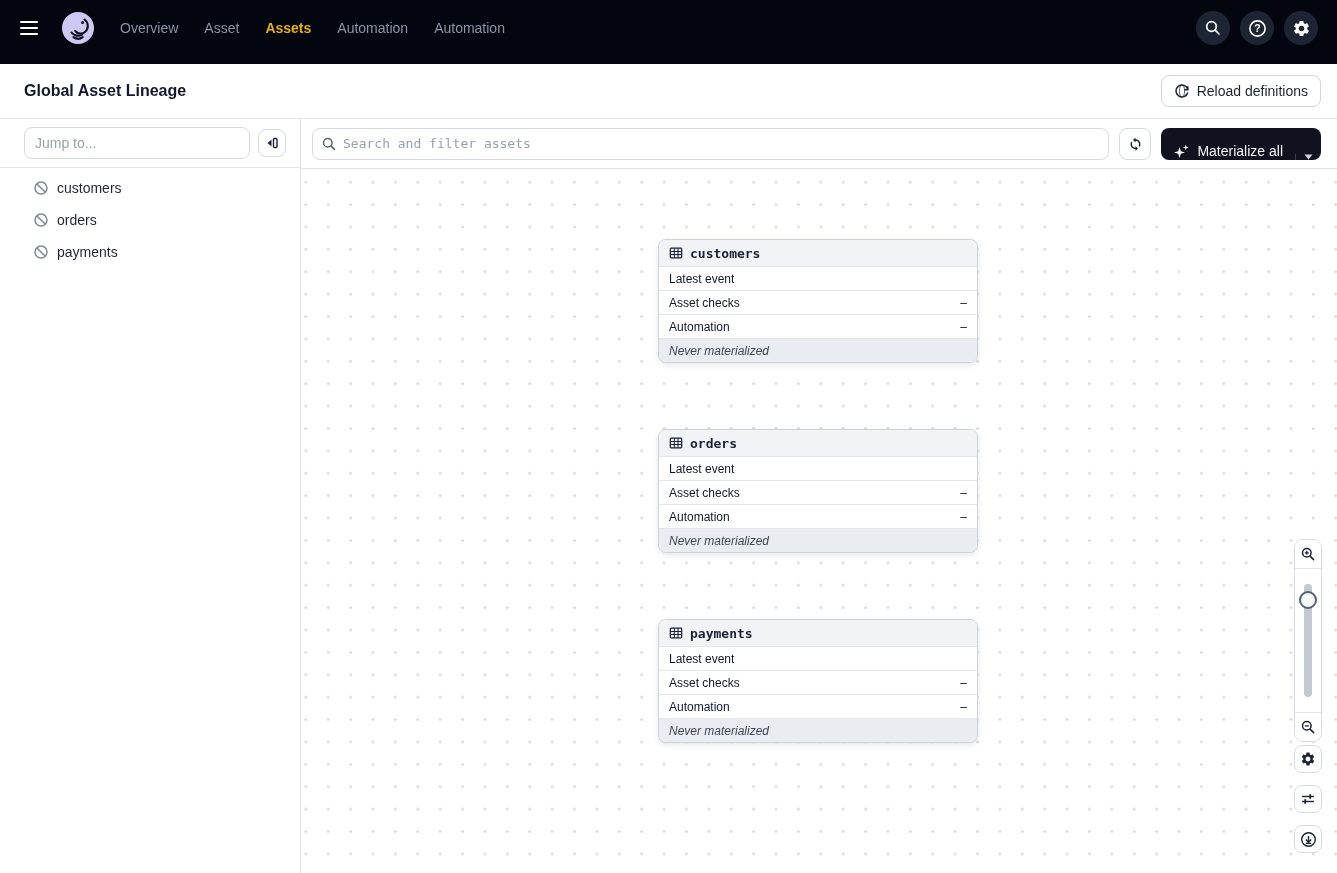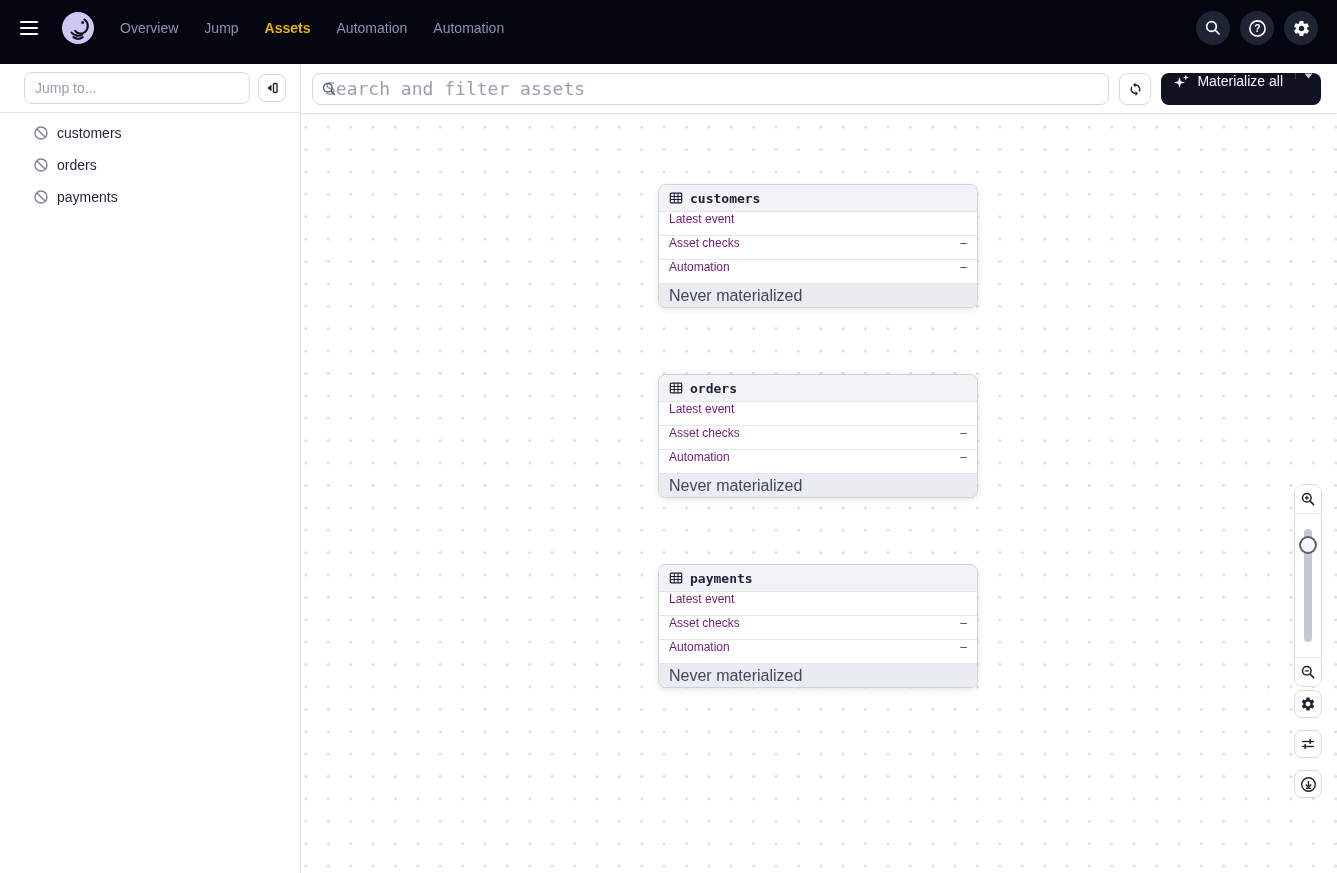--- a/index.html
+++ b/index.html
@@ -44,48 +44,48 @@
   .asset-list-item { height:32px; display:flex; align-items:center; gap:8px;
     padding:0 12px 0 33px; font-size:14px; color:#1f2536; cursor:pointer; }
 
   
   .graph-area { flex:1; display:flex; flex-direction:column; position:relative; min-width:0; }
   .graph-toolbar { height:50px; flex:none; background:#fff; border-bottom:1px solid #e1e4e9;
     box-shadow:0 1px 2px rgba(16,22,40,0.04); display:flex; align-items:center;
     padding:0 16px 0 11px; gap:10px; position:relative; z-index:2; }
   .search-wrap { flex:1; position:relative; }
   .search-input { width:100%; height:32px; border:1px solid #d4d9e0; border-radius:8px;
-    padding:0 10px 0 12px; font-family:"DejaVu Sans Mono", monospace; font-size:18px;
+    padding:0 10px 0 30px; font-family:"DejaVu Sans Mono", monospace; font-size:13px;
     color:#1c2335; outline:none; }
   .search-input::placeholder { color:#98a0b0; }
   .search-wrap .lens { position:absolute; left:9px; top:8px; }
   .btn-dark-split { height:32px; background:#10131f; border-radius:8px; display:flex;
-    align-items:flex-start; cursor:pointer; }
+    align-items:flex-end; cursor:pointer; }
   .btn-dark-main { display:flex; align-items:center; gap:7px; padding:0 12px;
     font-size:14px; font-weight:500; color:#f4f5f8; }
   .btn-dark-caret { width:26px; display:flex; align-items:center; justify-content:center;
     border-left:1px solid #363c4c; }
 
   .canvas { flex:1; position:relative; background:#fff;
     background-image:radial-gradient(circle, #dadbe0 1.2px, transparent 1.5px);
     background-size:22.4px 22.4px; background-position:16px 2px; }
 
   
   .asset-node { position:absolute; left:357px; width:320px; background:#fff;
     border:1px solid #ccd2da; border-radius:8px; overflow:hidden;
     box-shadow:0 2px 6px rgba(20,26,42,0.10); cursor:pointer; }
   .node-0 { top:70px; } .node-1 { top:260px; } .node-2 { top:450px; }
   .node-header { height:26px; background:#f1f3f6; display:flex; align-items:center;
     gap:7px; padding:0 10px; }
   .node-title { font-family:"DejaVu Sans Mono", monospace; font-size:13px; font-weight:700;
     color:#1b2136; }
-  .node-row { height:24px; border-top:1px solid #e3e6eb; display:flex; 
-    justify-content:space-between; padding:0 10px; font-size:12px; color:#701a75; }
+  .node-row { height:24px; border-top:1px solid #e3e6eb; display:flex; align-items:center;
+    justify-content:space-between; padding:0 10px; font-size:12px; color:#0f172a; }
   .node-footer { height:24px; border-top:1px solid #e3e6eb; background:#e9ecf0;
-    display:flex; align-items:center; padding:0 10px; font-size:16px; color:#3f4758; }
+    display:flex; align-items:center; padding:0 10px; font-size:12px; color:#3f4758;font-style:italic; }
 
   
   .view-controls { position:absolute; right:15px; top:0; width:28px; z-index:3; }
   .zoom-pill { position:absolute; top:420px; left:0; width:28px; height:203px;
     background:#fff; border:1px solid #d6dbe2; border-radius:9px;
     display:flex; flex-direction:column; overflow:hidden; }
   .zoom-btn { height:29px; flex:none; display:flex; align-items:center; justify-content:center;
     cursor:pointer; background:#fff; }
   .zoom-btn.top { border-bottom:1px solid #e2e5e9; }
   .zoom-btn.bottom { border-top:1px solid #e2e5e9; }
@@ -119,21 +119,21 @@
         <g fill="none" stroke="#0b0d1f" stroke-width="2.1" stroke-linecap="round">
           <path d="M22.5 7.5 a8 8 0 0 1 0.5 12.5 c-3 2.6-7.8 1.8-9.8-1.2"></path>
           <path d="M9.5 20.5 c2.6 3.6 7.6 4.2 10.8 1.8"></path>
           <path d="M11.5 25.2 c3 2.2 6.8 1.8 9.2 0"></path>
         </g>
         <circle cx="20.6" cy="10.6" r="1.5" fill="#0b0d1f"></circle>
       </svg>
     </div>
     <div class="nav-tabs">
       <div class="nav-tab">Overview</div>
-      <div class="nav-tab">Jump</div>
+      <div class="nav-tab">Asset</div>
       <div class="nav-tab active">Assets</div>
       <div class="nav-tab">Automation</div>
       <div class="nav-tab">Automation</div>
     </div>
     <div class="nav-spacer"></div>
     <div class="nav-icon-btn">
       <svg width="18" height="18" viewBox="0 0 18 18">
         <circle cx="7.5" cy="7.5" r="4.8" fill="none" stroke="#fff" stroke-width="1.7"></circle>
         <line x1="11.2" y1="11.2" x2="15" y2="15" stroke="#fff" stroke-width="1.7" stroke-linecap="round"></line>
       </svg>
@@ -144,20 +144,32 @@
         <text x="9.5" y="13.2" text-anchor="middle" font-size="10.5" font-family="Liberation Sans, sans-serif" font-weight="700" fill="#fff">?</text>
       </svg>
     </div>
     <div class="nav-icon-btn">
       <svg width="19" height="19" viewBox="0 0 24 24">
         <path fill="#fff" d="M19.14 12.94c.04-.3.06-.61.06-.94s-.02-.64-.07-.94l2.03-1.58c.18-.14.23-.41.12-.61l-1.92-3.32c-.12-.22-.37-.29-.59-.22l-2.39.96c-.5-.38-1.03-.7-1.62-.94l-.36-2.54c-.04-.24-.24-.41-.48-.41h-3.84c-.24 0-.43.17-.47.41l-.36 2.54c-.59.24-1.13.57-1.62.94l-2.39-.96c-.22-.08-.47 0-.59.22L2.74 8.87c-.12.21-.08.47.12.61l2.03 1.58c-.05.3-.09.63-.09.94s.02.64.07.94l-2.03 1.58c-.18.14-.23.41-.12.61l1.92 3.32c.12.22.37.29.59.22l2.39-.96c.5.38 1.03.7 1.62.94l.36 2.54c.05.24.24.41.48.41h3.84c.24 0 .44-.17.47-.41l.36-2.54c.59-.24 1.13-.56 1.62-.94l2.39.96c.22.08.47 0 .59-.22l1.92-3.32c.12-.22.07-.47-.12-.61l-2.01-1.58zM12 15.6c-1.98 0-3.6-1.62-3.6-3.6s1.62-3.6 3.6-3.6 3.6 1.62 3.6 3.6-1.62 3.6-3.6 3.6z"></path>
       </svg>
     </div>
   </div>
 
+  <div class="page-header">
+    <div class="page-title">Global Asset Lineage</div>
+    <div class="nav-spacer"></div>
+    <div class="btn-outline">
+      <svg width="16" height="16" viewBox="0 0 16 16">
+        <path d="M13.8 9.5 A6 6 0 1 1 13.8 6.5" fill="none" stroke="#1c2335" stroke-width="1.5"></path>
+        <path d="M13.8 3.2 L13.8 6.8 L10.2 6.8" fill="none" stroke="#1c2335" stroke-width="1.5"></path>
+        <ellipse cx="8" cy="8" rx="2.6" ry="6" fill="none" stroke="#1c2335" stroke-width="1" opacity="0.7"></ellipse>
+      </svg>
+      <span>Reload definitions</span>
+    </div>
+  </div>
 
   <div class="main">
 
     <div class="sidebar">
       <div class="sidebar-top">
         <input class="jump-input" type="text" placeholder="Jump to..." style="">
         <div class="icon-sq-btn">
           <svg width="16" height="16" viewBox="0 0 16 16">
             <path d="M7.5 4.5 L3.5 8 L7.5 11.5 Z" fill="#1c2335"></path>
             <rect x="9.5" y="3.5" width="3.5" height="9" rx="1" fill="none" stroke="#1c2335" stroke-width="1.4"></rect>

